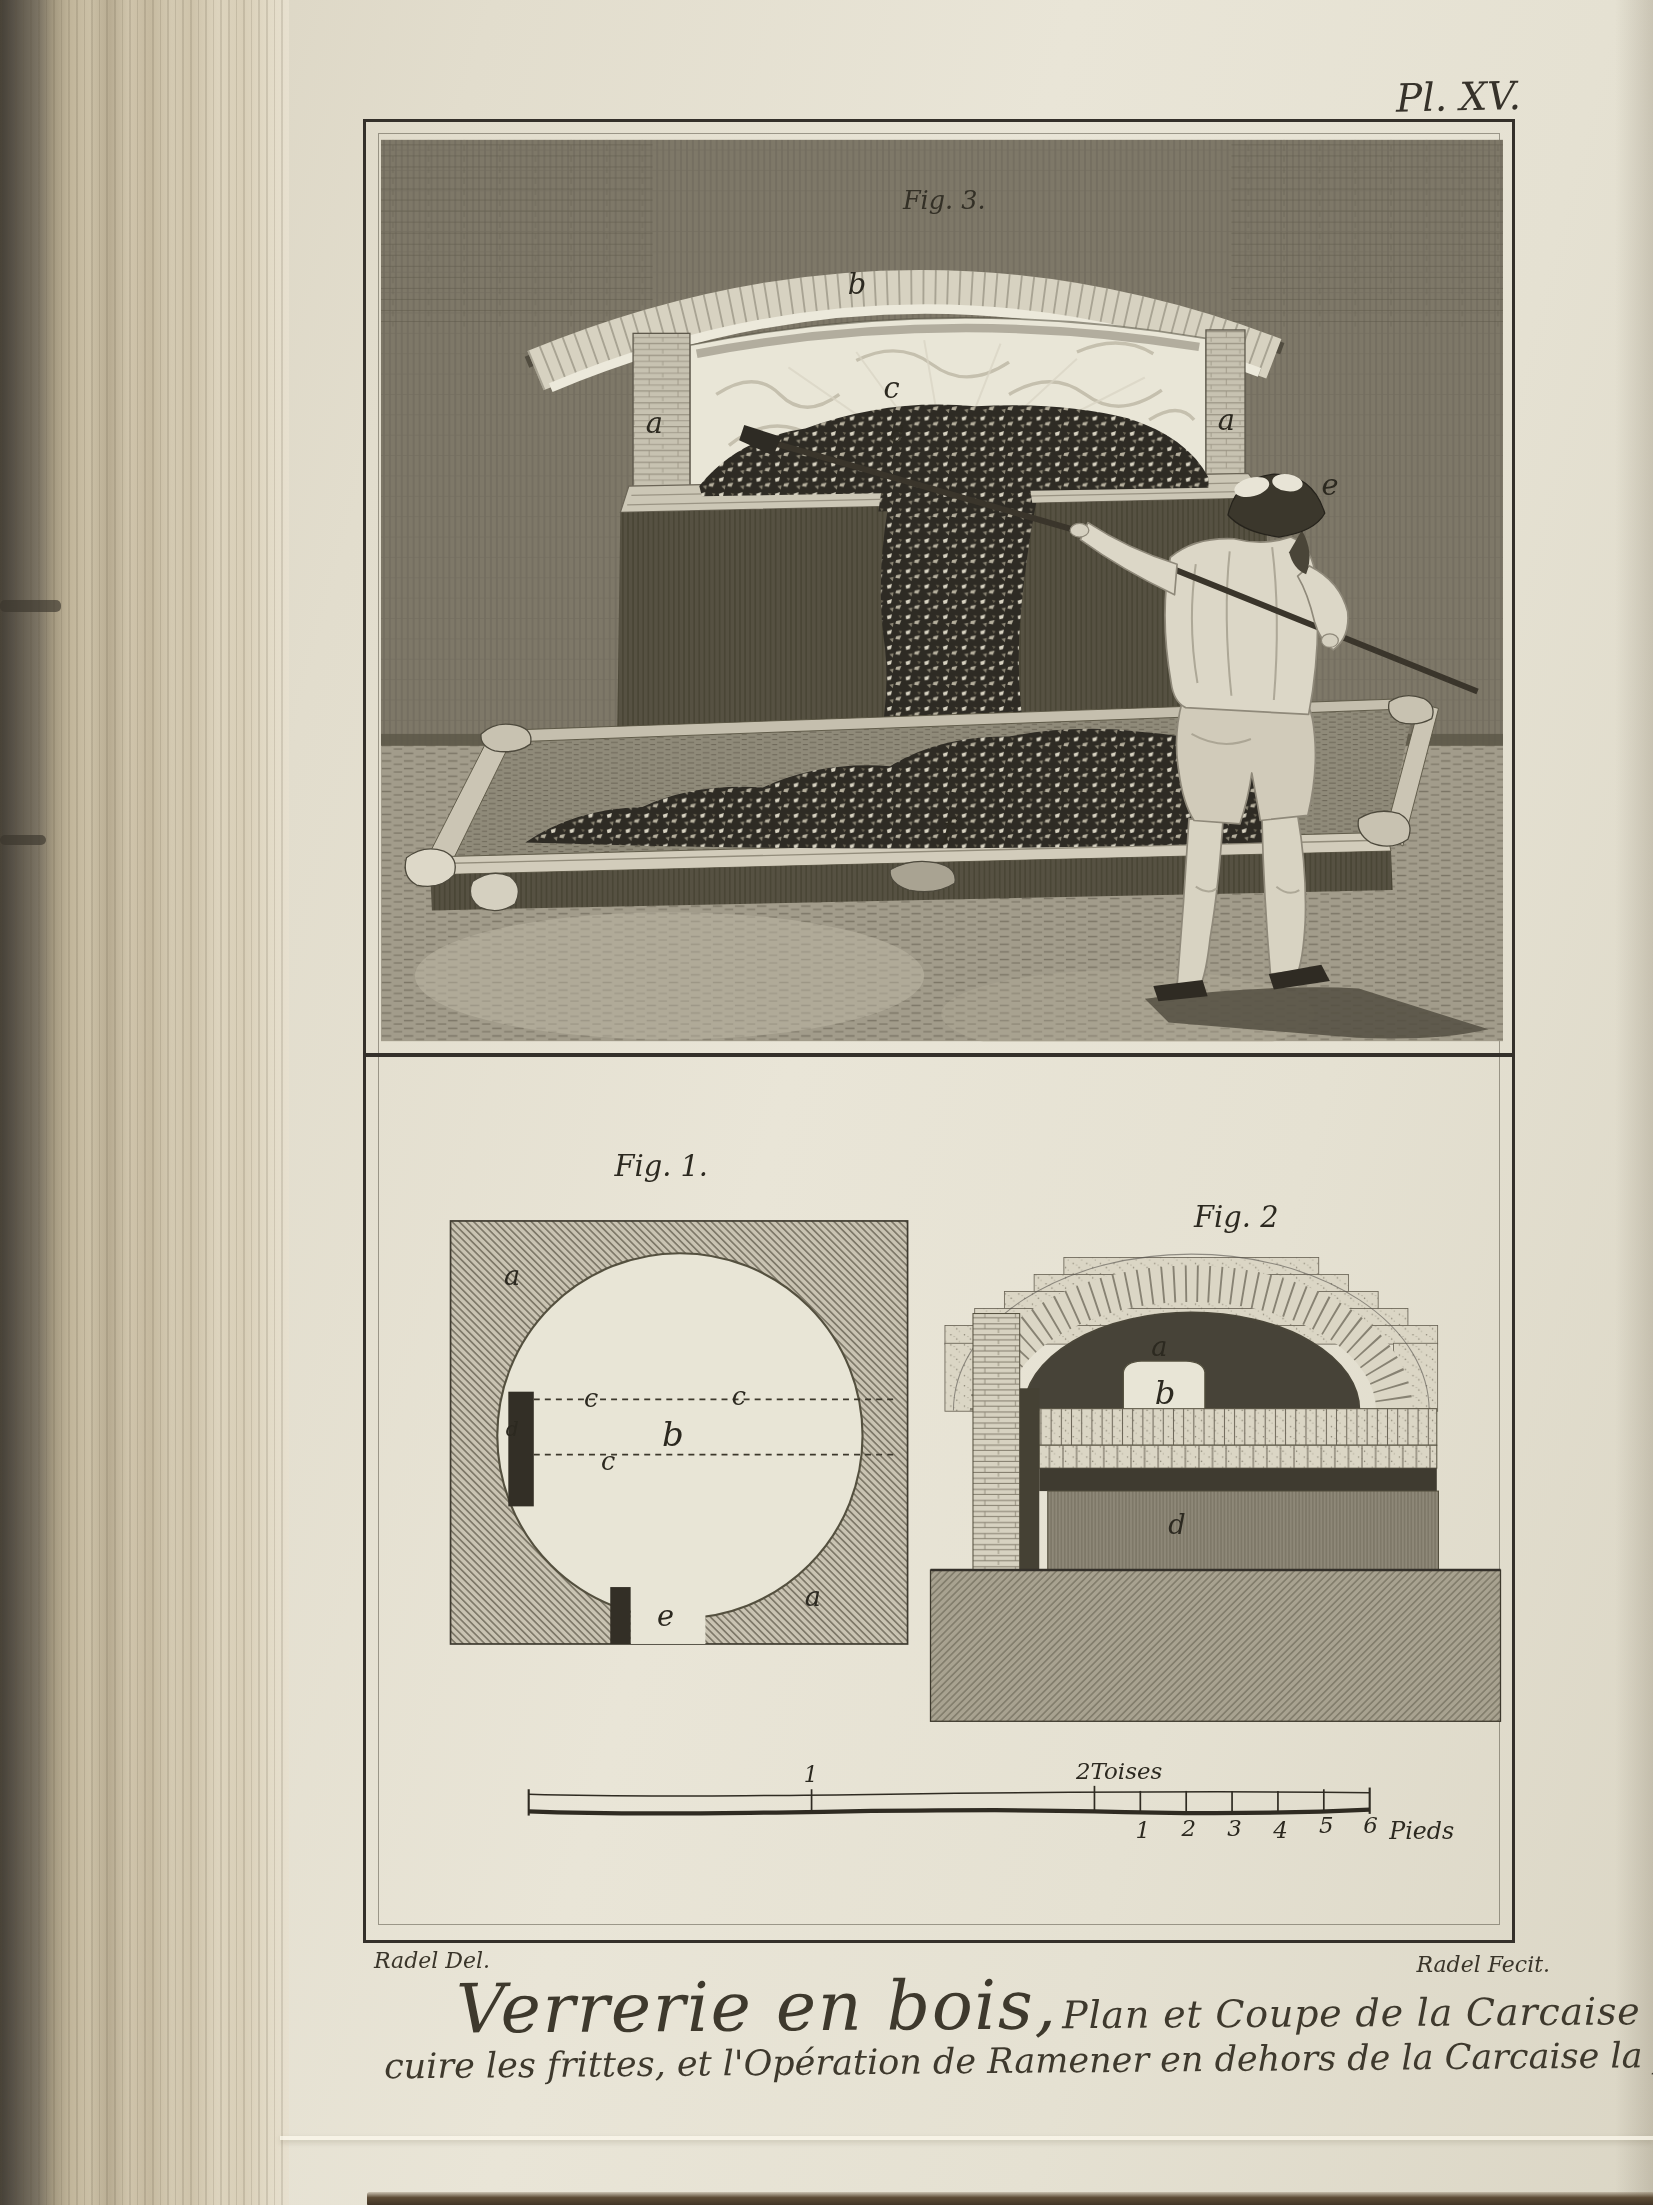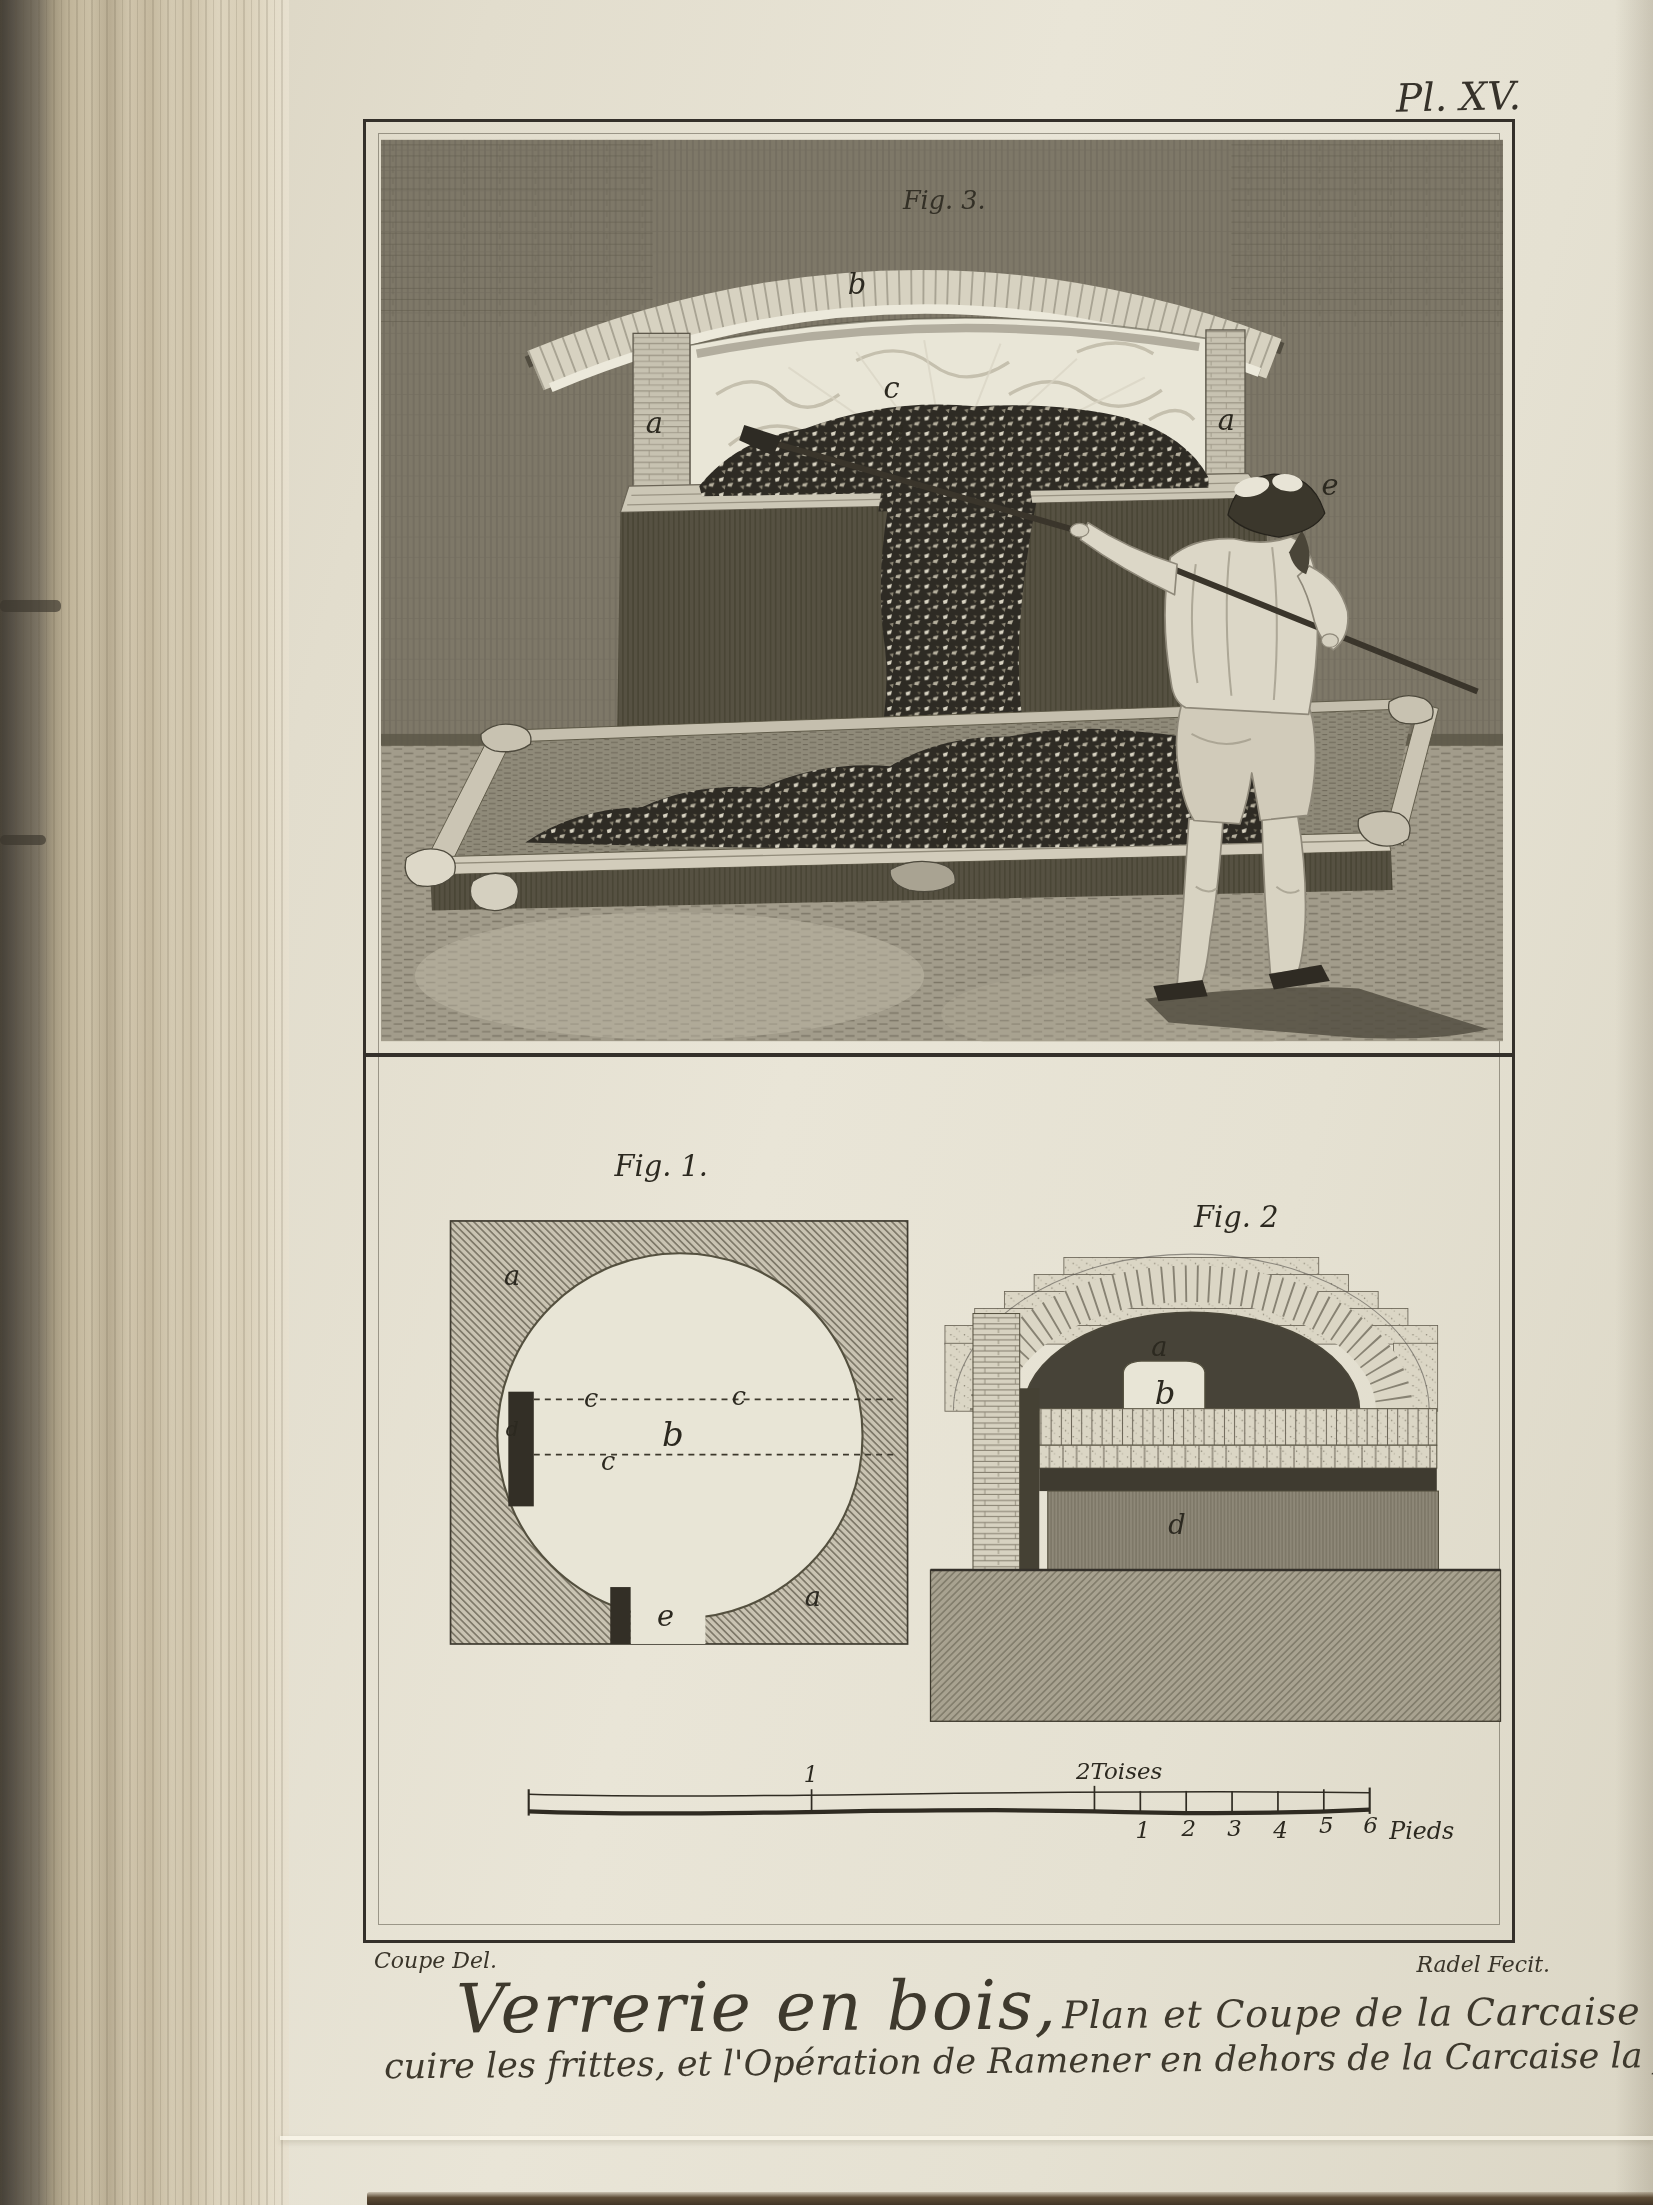--- a/index.html
+++ b/index.html
@@ -328,21 +328,21 @@
       <text class="etxt" x="918" y="919" font-size="27" text-anchor="middle" stroke="none">1</text>
       <text class="etxt" x="972" y="917" font-size="27" text-anchor="middle" stroke="none">2</text>
       <text class="etxt" x="1026" y="917" font-size="27" text-anchor="middle" stroke="none">3</text>
       <text class="etxt" x="1080" y="919" font-size="27" text-anchor="middle" stroke="none">4</text>
       <text class="etxt" x="1134" y="914" font-size="27" text-anchor="middle" stroke="none">5</text>
       <text class="etxt" x="1186" y="914" font-size="27" text-anchor="middle" stroke="none">6</text>
       <text class="etxt" x="1208" y="920" font-size="28" stroke="none">Pieds</text>
     </g>
   </svg>
 
-  <div class="attr" style="left:374px;top:1948px;">Coupe Del.</div>
+  <div class="attr" style="left:374px;top:1948px;">Radel Del.</div>
   <div class="attr" style="left:1406px;top:1952px;width:144px;text-align:right;">Radel Fecit.</div>
   <div class="cap1">
     <span class="big">Verrerie en bois,</span>
     <span class="med">Plan et Coupe de la Carcaise pour</span>
   </div>
   <div class="cap2">cuire les frittes, et l'Opération de Ramener en dehors de la Carcaise la fritte cuitte.</div>
 
   <div class="crease"></div>
   <div class="bottom-strip"></div>
 </div>

